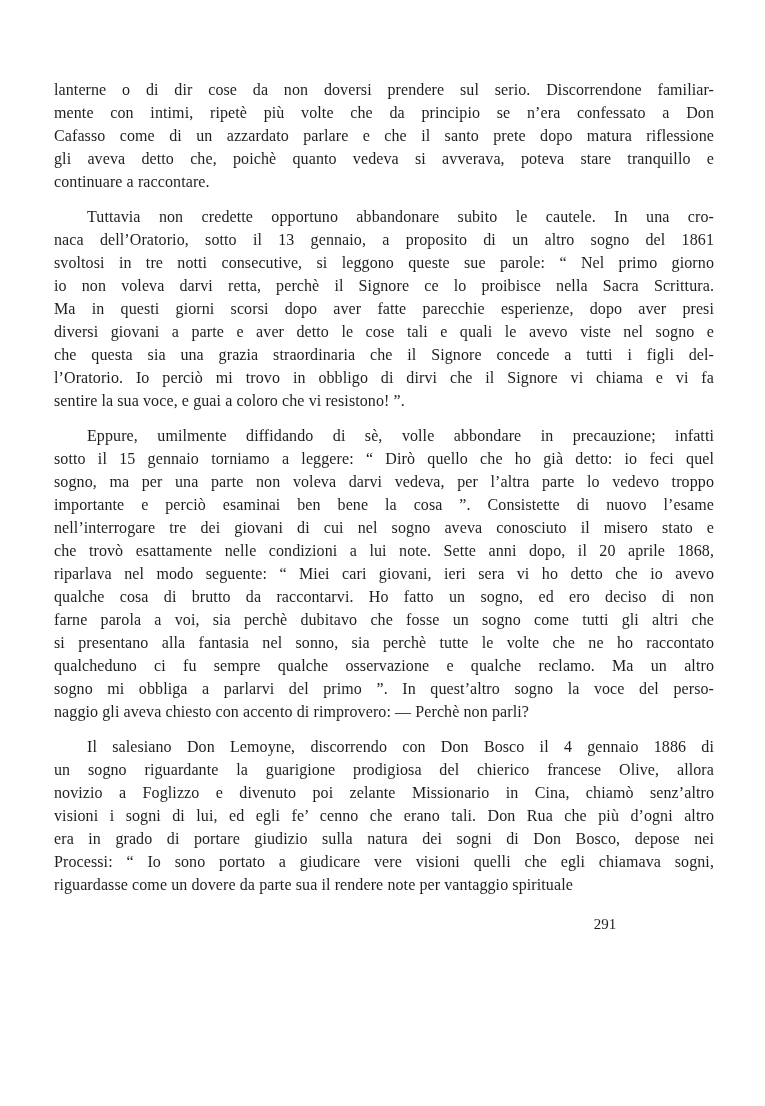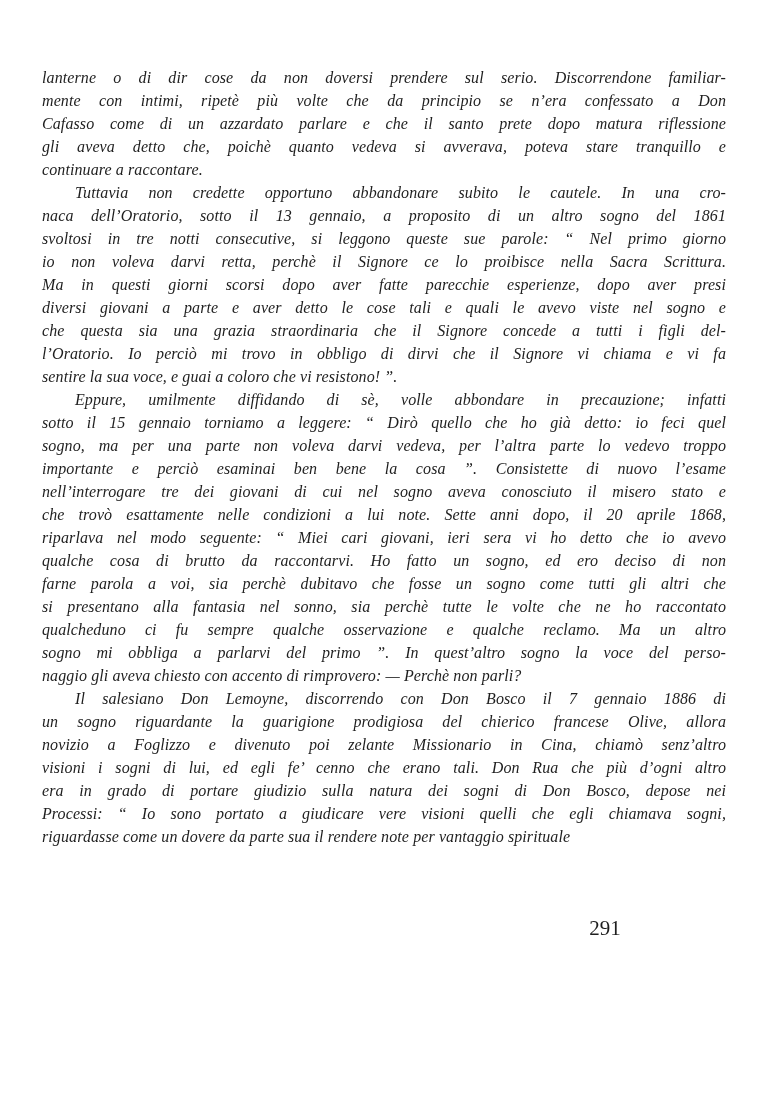--- a/index.html
+++ b/index.html
@@ -27,43 +27,42 @@
     position: absolute;
     left: 42px;
     top: 66px;
     width: 684px;
     font-size: 16px;
     line-height: 23px;
     color: #1e1e1e;
     -webkit-font-smoothing: antialiased;
   }
   .paragraph {
-    margin: 0;
+    margin: 12px;
     padding: 0;
-    font-style: italic;
   }
   .line {
     text-align: justify;
     text-align-last: justify;
     white-space: normal;
     letter-spacing: 0.1px;
   }
   .line.last {
     text-align-last: left;
   }
   .line.indent {
     text-indent: 33px;
   }
   .page-number {
     position: absolute;
     left: 560px;
     top: 916px;
     width: 90px;
     text-align: center;
-    font-size: 21px;
+    font-size: 15px;
     color: #1e1e1e;
   }
 </style>
 </head>
 <body>
 
 <div class="scanned-page">
   <div class="text-block">
       <div class="paragraph">
         <div class="line">lanterne o di dir cose da non doversi prendere sul serio. Discorrendone familiar-</div>
@@ -92,21 +91,21 @@
         <div class="line">che trovò esattamente nelle condizioni a lui note. Sette anni dopo, il 20 aprile 1868,</div>
         <div class="line">riparlava nel modo seguente: “ Miei cari giovani, ieri sera vi ho detto che io avevo</div>
         <div class="line">qualche cosa di brutto da raccontarvi. Ho fatto un sogno, ed ero deciso di non</div>
         <div class="line">farne parola a voi, sia perchè dubitavo che fosse un sogno come tutti gli altri che</div>
         <div class="line">si presentano alla fantasia nel sonno, sia perchè tutte le volte che ne ho raccontato</div>
         <div class="line">qualcheduno ci fu sempre qualche osservazione e qualche reclamo. Ma un altro</div>
         <div class="line">sogno mi obbliga a parlarvi del primo ”. In quest’altro sogno la voce del perso-</div>
         <div class="line last">naggio gli aveva chiesto con accento di rimprovero: — Perchè non parli?</div>
       </div>
       <div class="paragraph">
-        <div class="line indent">Il salesiano Don Lemoyne, discorrendo con Don Bosco il 7 gennaio 1886 di</div>
+        <div class="line indent">Il salesiano Don Lemoyne, discorrendo con Don Bosco il 4 gennaio 1886 di</div>
         <div class="line">un sogno riguardante la guarigione prodigiosa del chierico francese Olive, allora</div>
         <div class="line">novizio a Foglizzo e divenuto poi zelante Missionario in Cina, chiamò senz’altro</div>
         <div class="line">visioni i sogni di lui, ed egli fe’ cenno che erano tali. Don Rua che più d’ogni altro</div>
         <div class="line">era in grado di portare giudizio sulla natura dei sogni di Don Bosco, depose nei</div>
         <div class="line">Processi: “ Io sono portato a giudicare vere visioni quelli che egli chiamava sogni,</div>
         <div class="line last">riguardasse come un dovere da parte sua il rendere note per vantaggio spirituale</div>
       </div>
     </div>
   <div class="page-number">291</div>
 </div>

